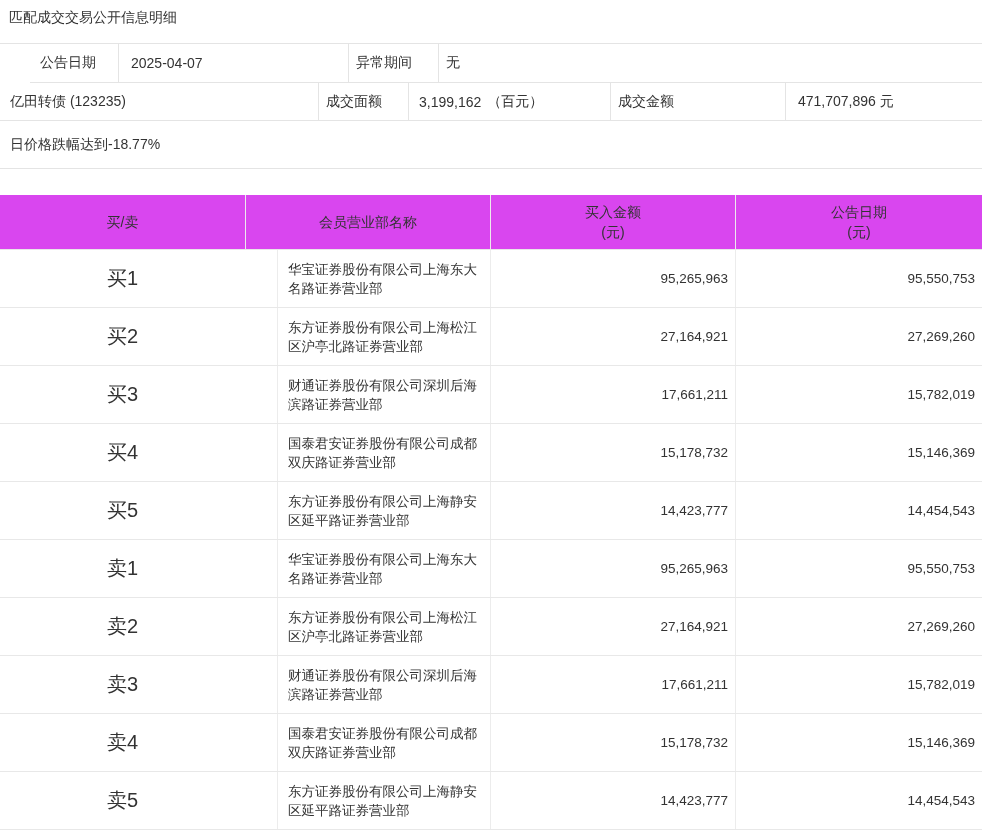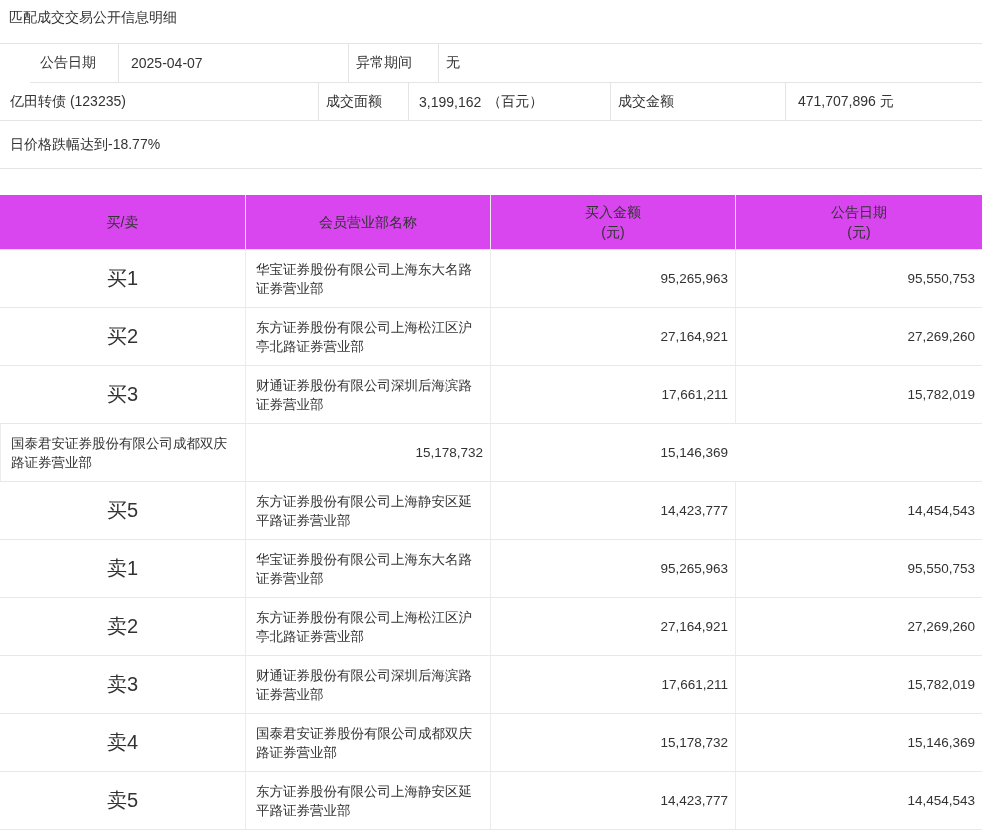--- a/index.html
+++ b/index.html
@@ -53,21 +53,21 @@
   .thead .bl, .trow .bl { border-left: 1px solid #ececec; }
   .trow {
     display: grid;
     grid-template-columns: 245px 245px 245px 1fr;
     height: 58px;
     border-bottom: 1px solid #e8e8e8;
     font-size: 13.5px;
   }
   .trow > div { display: flex; align-items: center; }
   .cell-side { justify-content: center; font-size: 20px; }
-  .cell-member { padding: 0 10px; line-height: 19px; }
+  .cell-member { padding: 0 10px; line-height: 19px; margin-left: 32px; }
   .cell-amt { justify-content: flex-end; padding-right: 7px; }
 </style>
 </head>
 <body>
 
 <div class="page-title">匹配成交交易公开信息明细</div>
 
 <div class="info-panel">
   <div class="irow irow-1">
     <div class="pl10">公告日期</div>
@@ -116,20 +116,21 @@
     <div class="cell-amt bl">27,164,921</div>
     <div class="cell-amt bl">27,269,260</div>
   </div>
   <div class="trow">
     <div class="cell-side">买3</div>
     <div class="cell-member bl">财通证券股份有限公司深圳后海滨路证券营业部</div>
     <div class="cell-amt bl">17,661,211</div>
     <div class="cell-amt bl">15,782,019</div>
   </div>
   <div class="trow">
+    <div class="cell-side">买4</div>
     <div class="cell-member bl">国泰君安证券股份有限公司成都双庆路证券营业部</div>
     <div class="cell-amt bl">15,178,732</div>
     <div class="cell-amt bl">15,146,369</div>
   </div>
   <div class="trow">
     <div class="cell-side">买5</div>
     <div class="cell-member bl">东方证券股份有限公司上海静安区延平路证券营业部</div>
     <div class="cell-amt bl">14,423,777</div>
     <div class="cell-amt bl">14,454,543</div>
   </div>

